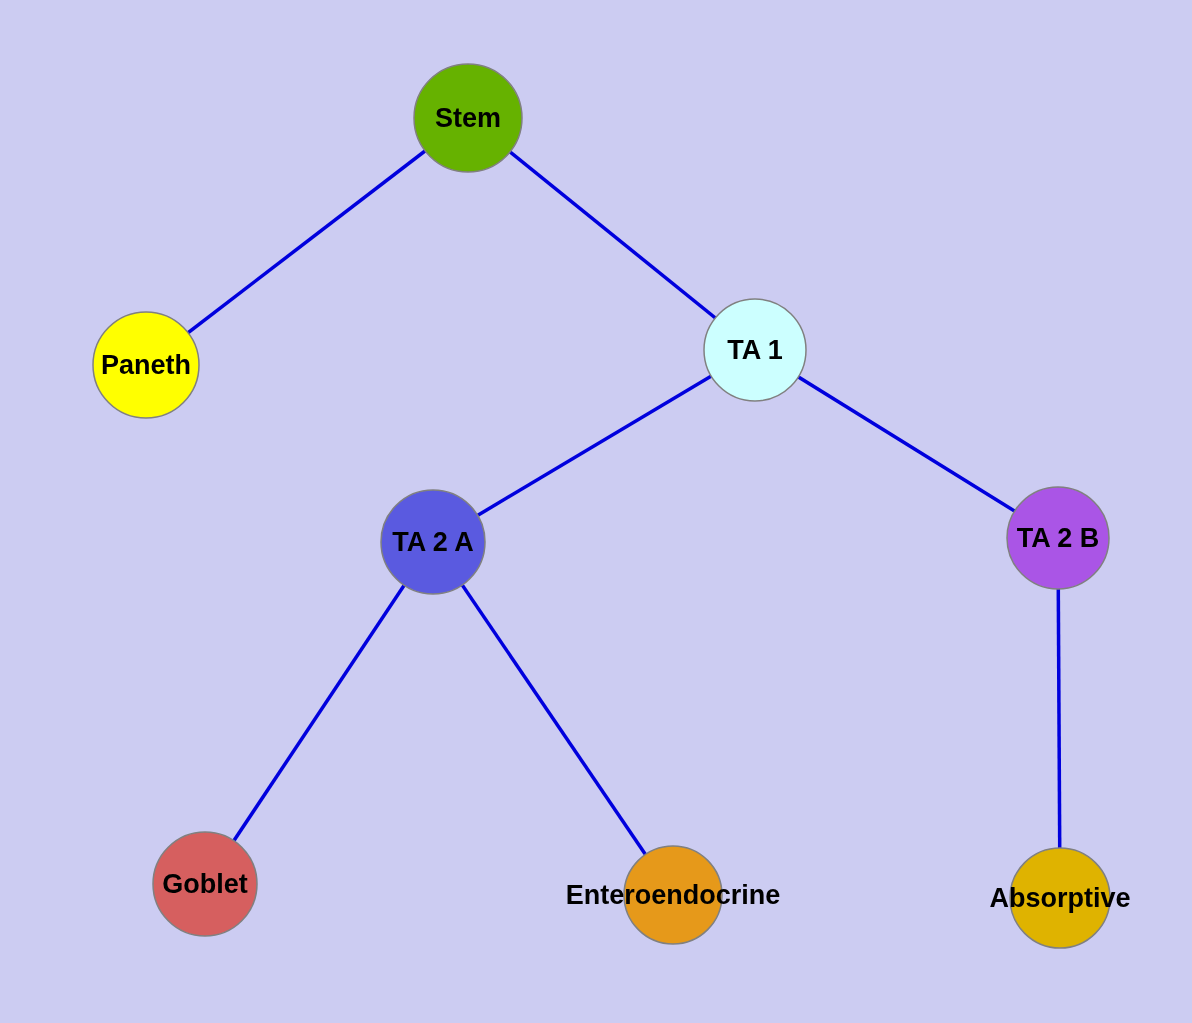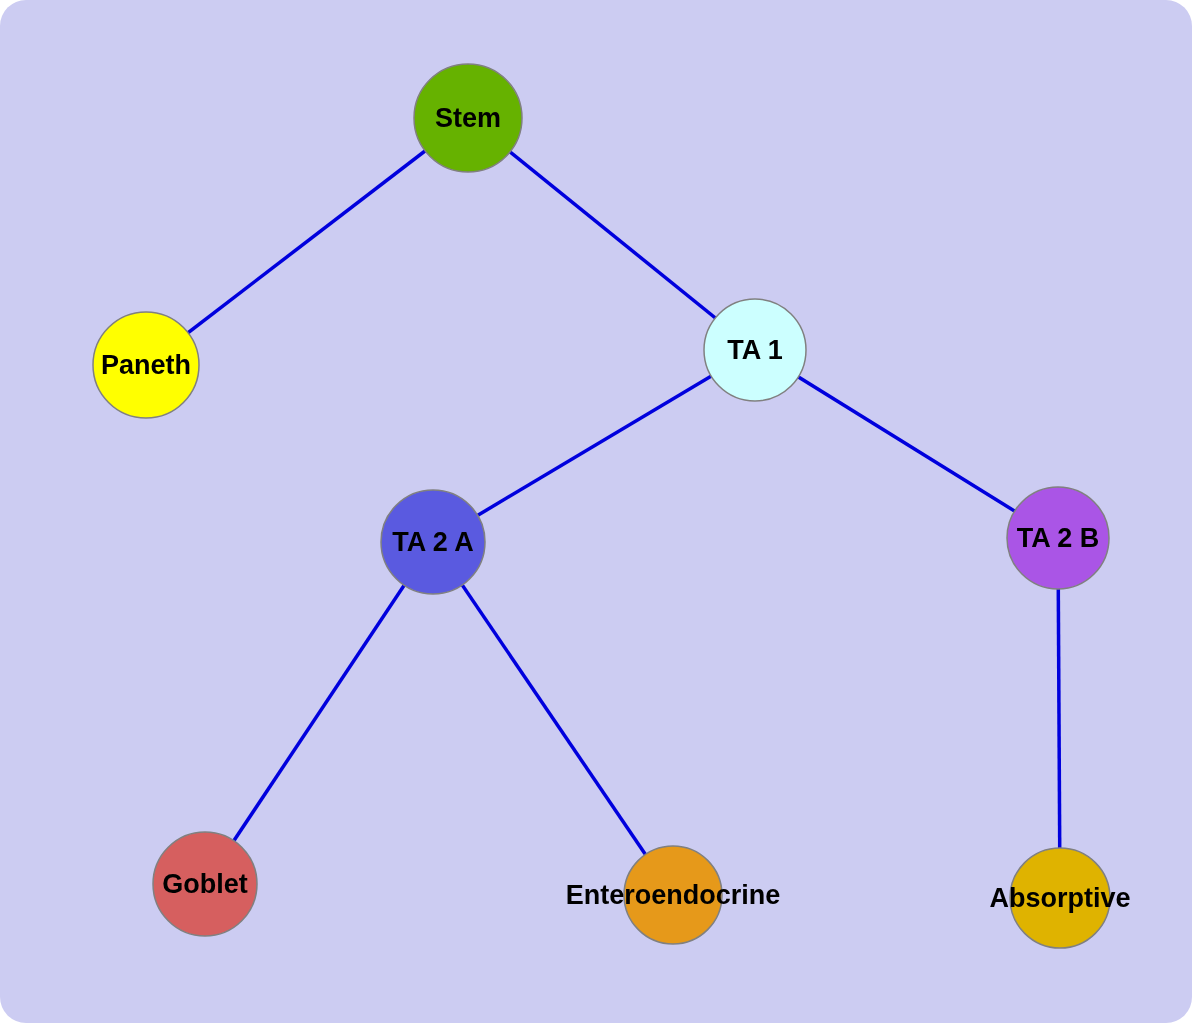--- a/index.html
+++ b/index.html
@@ -7,21 +7,20 @@
     padding: 0;
     background: #ffffff;
   }
   body {
     font-family: "Liberation Sans", sans-serif;
   }
   #diagram-wrap {
     width: 1192px;
     height: 1023px;
     overflow: hidden;
-    border-radius: 26px;
   }
   svg#diagram {
     display: block;
   }
   .node-label {
     font-family: "Liberation Sans", "DejaVu Sans", sans-serif;
     font-weight: bold;
     font-size: 27px;
     fill: #000000;
     pointer-events: none;

